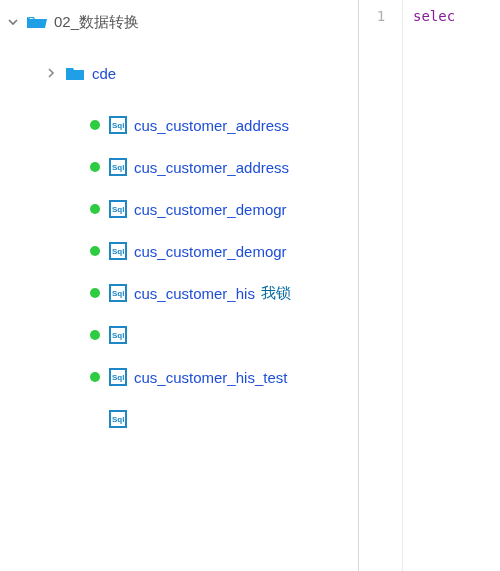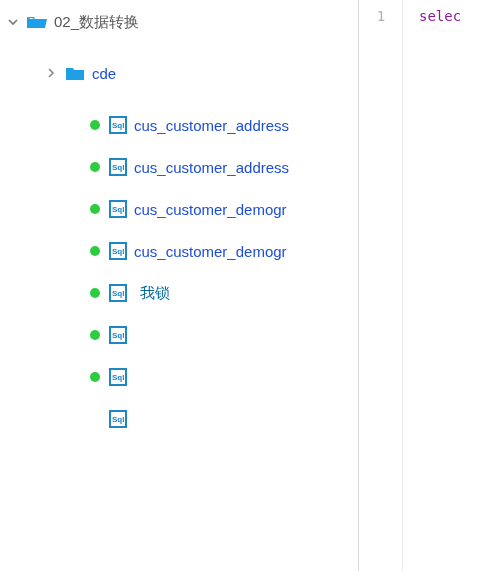--- a/index.html
+++ b/index.html
@@ -2,21 +2,21 @@
 <html><head>
 <meta charset="utf-8">
 <style>
 html,body{margin:0;padding:0;height:100%;font-family:"Segoe UI","Helvetica Neue",Arial,"Microsoft YaHei",sans-serif;font-size:15px;color:#5a5a5a;background:#fff}
 .screen{position:relative;width:496px;height:571px;overflow:hidden}
 .tree-panel{position:absolute;left:0;top:0;width:358px;height:100%;overflow:hidden;box-sizing:border-box;padding-top:4px}
 .editor-panel{position:absolute;left:359px;top:0;right:0;height:100%;background:#fff}
 .gutter-line{position:absolute;left:358px;top:0;bottom:0;width:1px;background:#d8d8d8}
 .editor-gutter{position:absolute;left:0;top:0;width:44px;height:100%;background:#fff;border-right:1px solid #e9e9e9;box-sizing:border-box}
 .line-number{position:absolute;left:0;top:8px;width:44px;text-align:center;color:#b0b0b0;font-size:14px;font-family:Consolas,monospace}
-.code-text{position:absolute;left:60px;top:8px;color:#8a1a9c;font-family:Consolas,monospace;font-size:14px}
+.code-text{position:absolute;left:54px;top:8px;color:#8a1a9c;font-family:Consolas,monospace;font-size:14px}
 .tree-row{display:flex;align-items:center;height:42px;cursor:pointer;white-space:nowrap;padding-right:4px}
 .tree-row.root{height:36px}
 .caret{width:14px;display:flex;align-items:center;justify-content:center}
 .caret svg{display:block}
 .spacer{display:inline-block;height:1px}
 .folder-icon{width:22px;display:flex;align-items:center;justify-content:center;margin-right:6px}
 .dot{width:10px;height:10px;border-radius:50%;background:#2ecc40;margin-right:8px}
 .sql-icon{width:20px;display:flex;justify-content:center;margin-right:6px}
 .label{color:#1d4ed8}
 .root .label{color:#555}
@@ -121,20 +121,21 @@
       </div>
       <div class="tree-row">
         <span class="spacer" style="width:90px"></span>
         <span class="dot"></span>
         <span class="sql-icon">
           <svg width="18" height="18" viewBox="0 0 18 18">
               <rect x="1" y="1" width="16" height="16" class="sql-box"></rect>
               <text x="3" y="12" class="sql-text">Sql</text>
             </svg>
         </span>
+        <span class="label">cus_customer_his</span>
         <span class="extra-text">我锁</span>
       </div>
       <div class="tree-row">
         <span class="spacer" style="width:90px"></span>
         <span class="dot"></span>
         <span class="sql-icon">
           <svg width="18" height="18" viewBox="0 0 18 18">
               <rect x="1" y="1" width="16" height="16" class="sql-box"></rect>
               <text x="3" y="12" class="sql-text">Sql</text>
             </svg>
@@ -143,20 +144,21 @@
       </div>
       <div class="tree-row">
         <span class="spacer" style="width:90px"></span>
         <span class="dot"></span>
         <span class="sql-icon">
           <svg width="18" height="18" viewBox="0 0 18 18">
               <rect x="1" y="1" width="16" height="16" class="sql-box"></rect>
               <text x="3" y="12" class="sql-text">Sql</text>
             </svg>
         </span>
+        <span class="label">cus_customer_his_test</span>
         <span class="extra-text"></span>
       </div>
 
       <div class="tree-row">
         <span class="spacer" style="width:108px"></span>
         <span class="sql-icon">
           <svg width="18" height="18" viewBox="0 0 18 18">
               <rect x="1" y="1" width="16" height="16" class="sql-box"></rect>
               <text x="3" y="12" class="sql-text">Sql</text>
             </svg>

